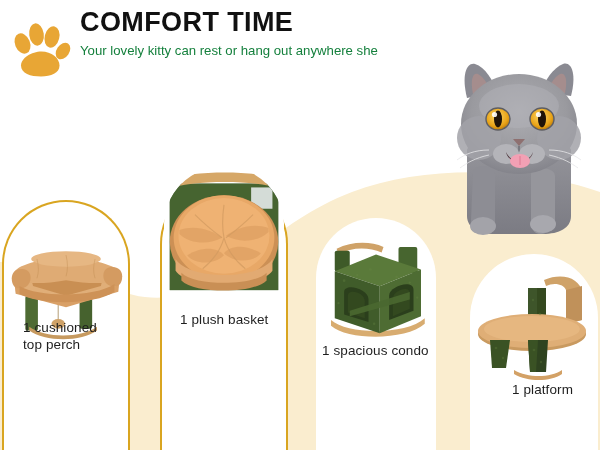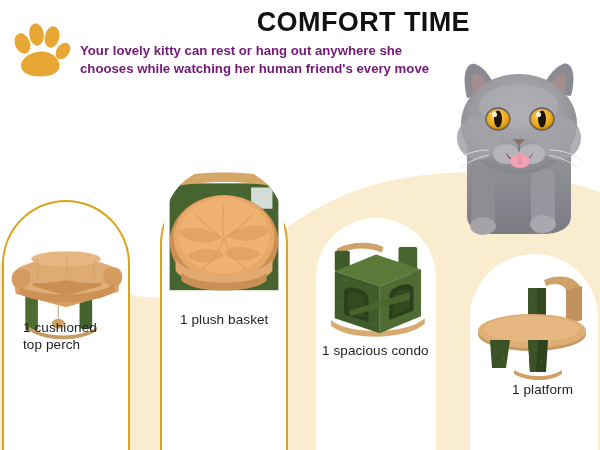--- a/index.html
+++ b/index.html
@@ -14,25 +14,25 @@
 
   
   .bg-blob{position:absolute;inset:0;z-index:0;}
 
   
   .header{position:absolute;left:0;top:0;width:600px;height:108px;z-index:30;}
   .paw{position:absolute;left:10px;top:18px;width:62px;height:62px;}
   .head-text{position:absolute;left:80px;top:8px;width:390px;}
   .title{
     font-size:27px;font-weight:700;letter-spacing:.4px;color:#111111;
-    line-height:1.08;margin:0 0 5px 0;white-space:nowrap;text-align:right;
+    line-height:1.08;margin:0 0 5px 0;white-space:nowrap;
   }
   .subtitle{
-    font-size:13.2px;color:#701a75;line-height:1.32;margin:0;
-    font-weight:700;
+    font-size:13.2px;color:#15803d;line-height:1.32;margin:0;
+    font-weight:400;
   }
   .subtitle .ln{display:block;}
 
   
   .cat{position:absolute;left:443px;top:46px;width:152px;height:190px;z-index:25;}
 
   
   .card{
     position:absolute;bottom:0;z-index:12;
     background:#ffffff;
@@ -93,21 +93,20 @@
                  C 49.5,55.0 41.0,58.5 31.0,58.5
                  C 20.5,58.5 11.0,55.5 11.0,47.5
                  C 11.0,40.0 21.5,33.5 31.5,33.5 Z"></path>
       </g>
     </svg>
 
     <div class="head-text">
       <h1 class="title">COMFORT TIME</h1>
       <p class="subtitle">
         <span class="ln">Your lovely kitty can rest or hang out anywhere she</span>
-        <span class="ln">chooses while watching her human friend's every move</span>
       </p>
     </div>
   </div>
 
   <svg class="cat" viewBox="0 0 152 190" aria-hidden="true">
     <defs>
       <radialGradient id="furG" cx="50%" cy="38%" r="68%">
         <stop offset="0%" stop-color="#ADADB2"></stop>
         <stop offset="60%" stop-color="#9A9A9F"></stop>
         <stop offset="100%" stop-color="#7E7E86"></stop>

